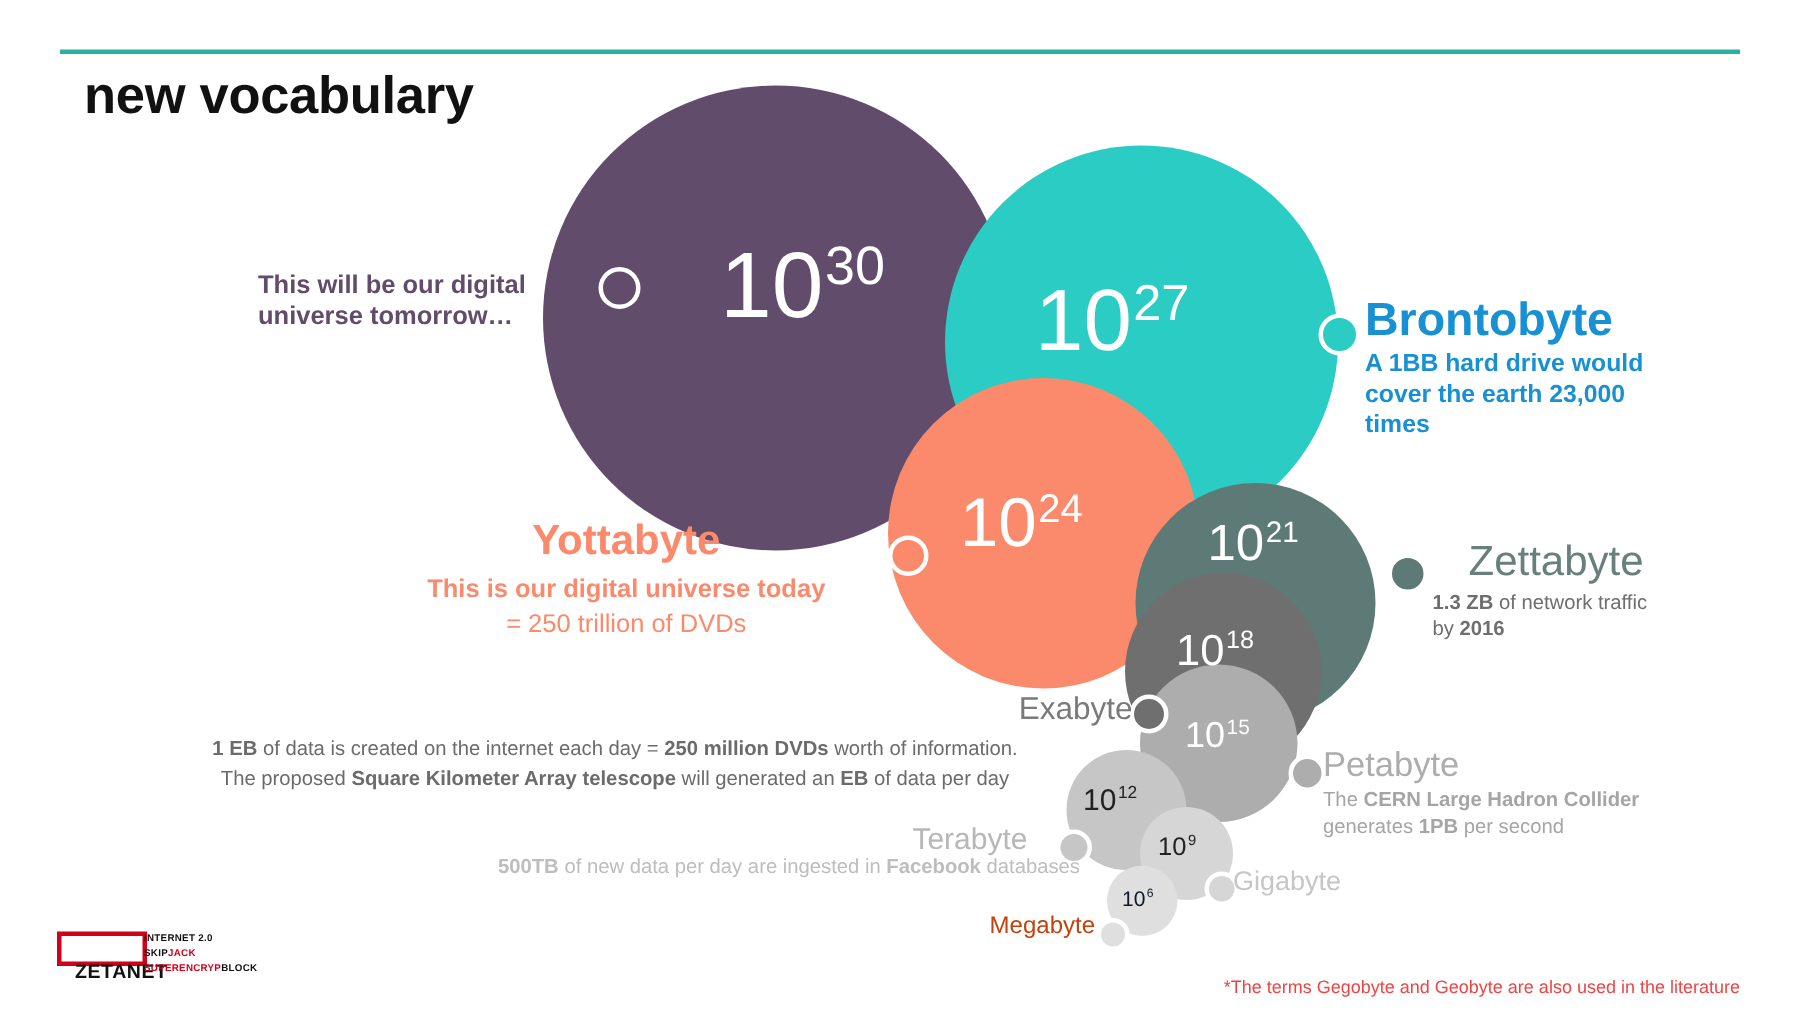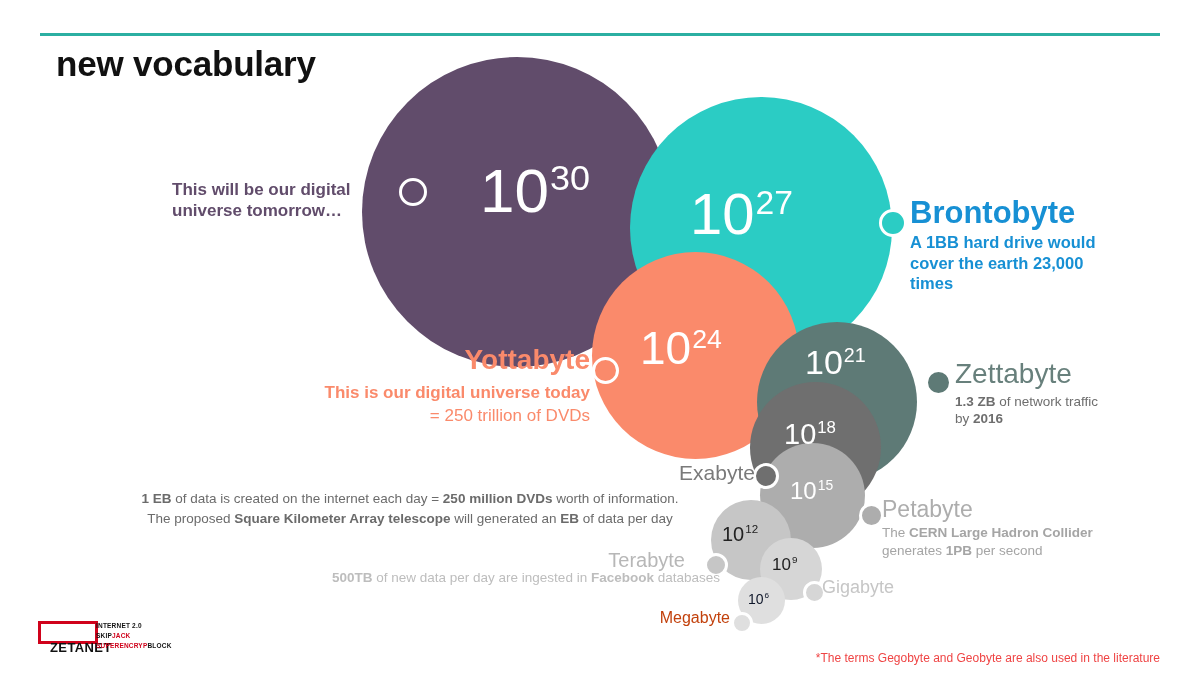--- a/index.html
+++ b/index.html
@@ -54,28 +54,28 @@
   #c-geo{left:150px;top:170px;width:270px;text-align:right;color:#614C6B;}
   #c-geo .name{font-size:34px;}
   #c-geo .desc{font-size:17px;font-weight:bold;margin-top:9px;text-align:left;padding-left:22px;}
 
   
   #c-bronto{left:910px;top:197px;width:245px;text-align:left;color:#1790D4;}
   #c-bronto .name{font-size:31px;}
   #c-bronto .desc{font-size:16.5px;font-weight:bold;margin-top:4px;}
 
   
-  #c-yotta{left:245px;top:346px;width:345px;text-align:right;color:#FA8A6B;}
+  #c-yotta{left:245px;top:346px;width:345px;text-align:center;color:#FA8A6B;}
   #c-yotta .name{font-size:28px;}
   #c-yotta .desc{font-size:17px;font-weight:bold;margin-top:8px;}
   #c-yotta .desc .sub{font-weight:normal;display:block;margin-top:2px;}
 
   
   #c-zetta{left:955px;top:360px;width:230px;text-align:left;color:#68807C;}
-  #c-zetta .name{font-size:28px;font-weight:normal;}
+  #c-zetta .name{font-size:28px;font-weight:normal;margin-left:24px;}
   #c-zetta .desc{font-size:13.5px;margin-top:6px;color:#6E6E6E;}
 
   
   #c-exa{left:545px;top:462px;width:210px;text-align:right;color:#7A7A7A;}
   #c-exa .name{font-size:21px;font-weight:normal;}
   #exa-desc{position:absolute;left:100px;top:489px;width:620px;text-align:center;
             font-size:13.5px;color:#6B6B6B;line-height:1.45;z-index:21;}
 
   
   #c-peta{left:882px;top:498px;width:250px;text-align:left;color:#ADADAD;}

